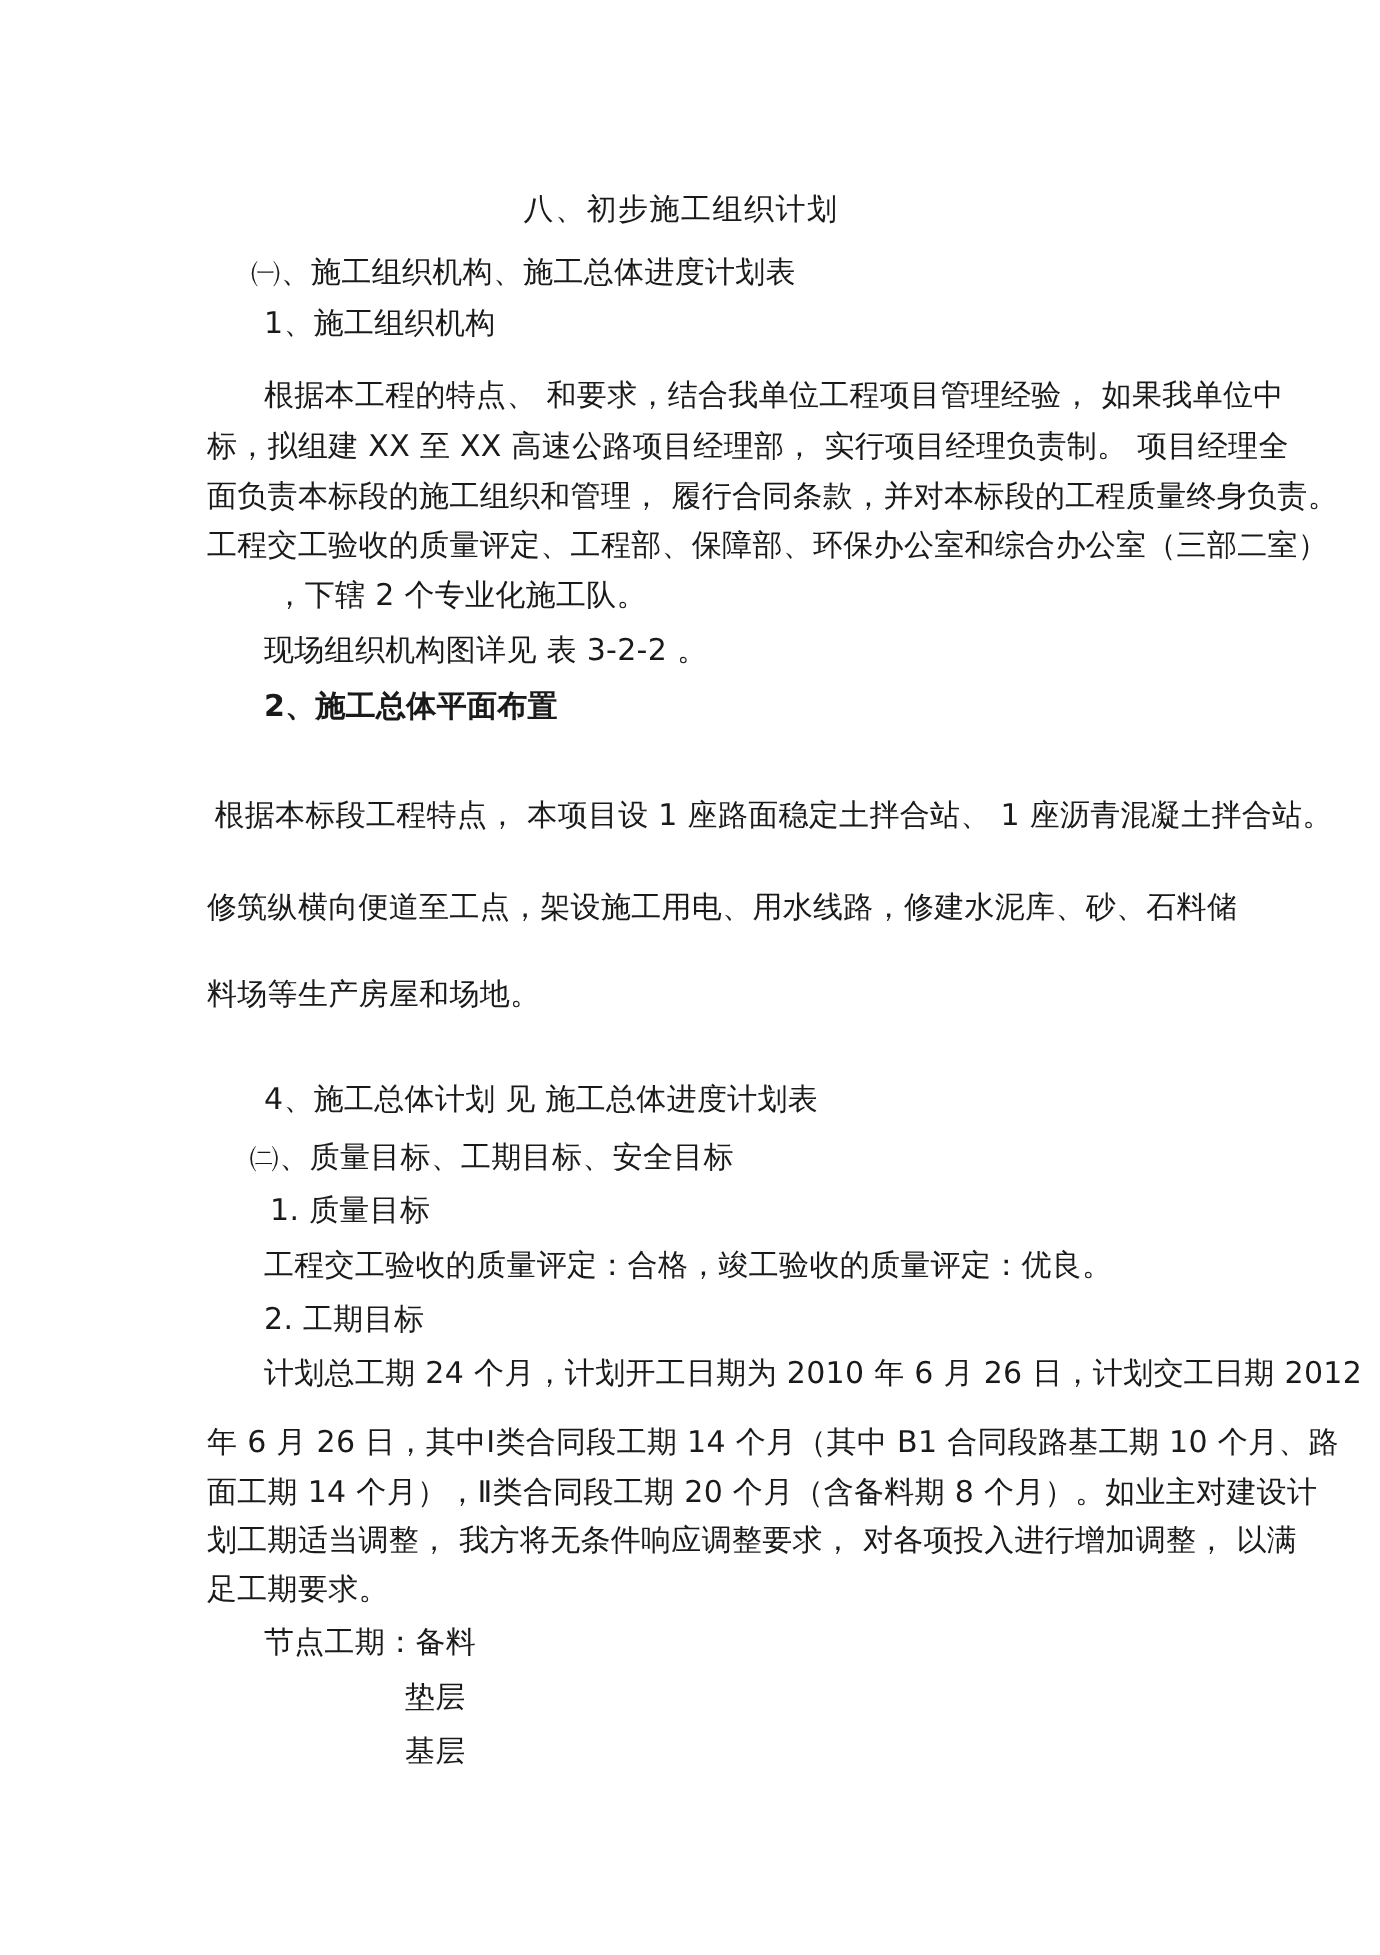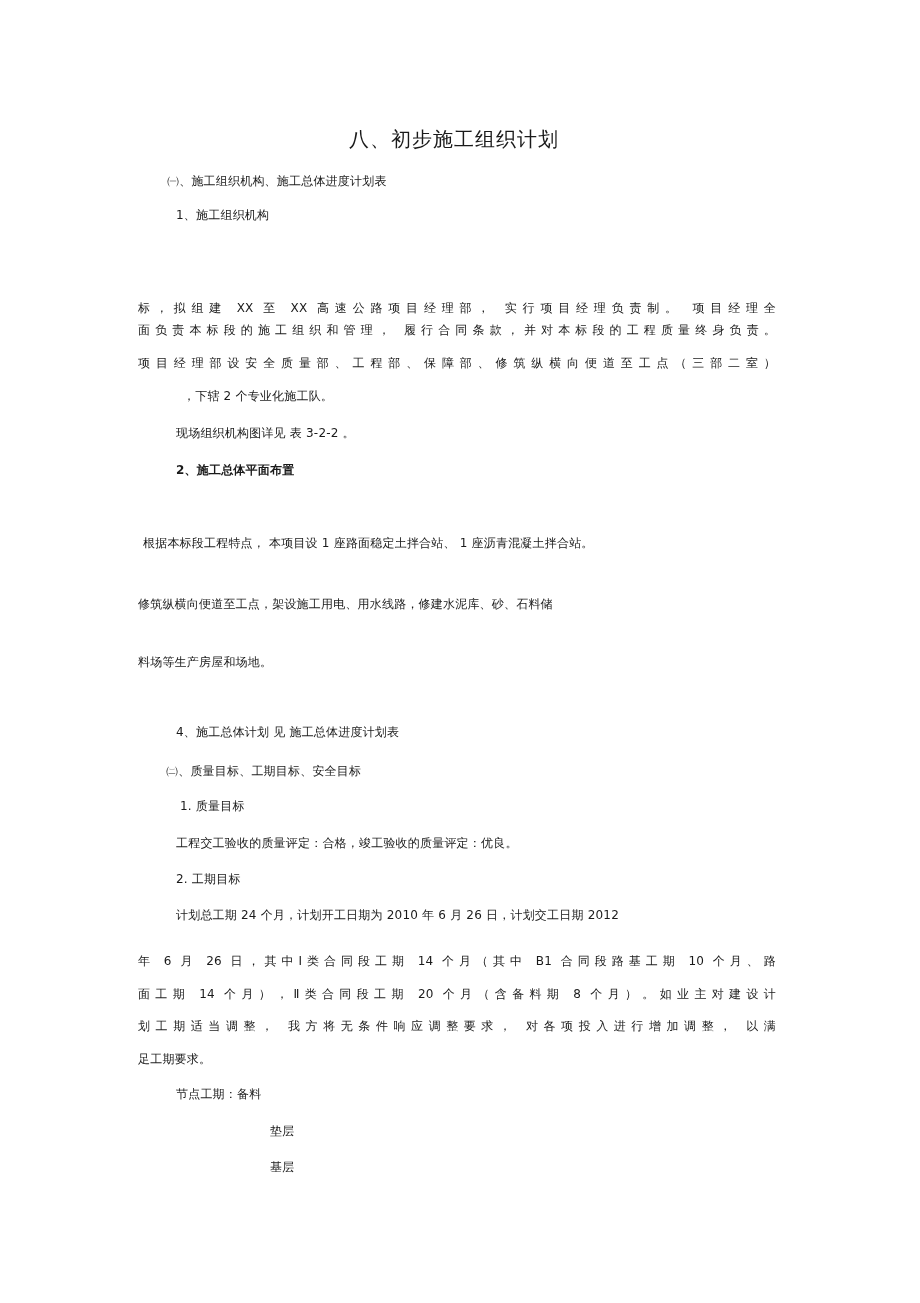--- a/index.html
+++ b/index.html
@@ -18,21 +18,21 @@
     .page {
       position: absolute;
       left: 0;
       top: 0;
       width: 920px;
       height: 1303px;
     }
     .line {
       position: absolute;
       white-space: nowrap;
-      font-size: 12px;
+      font-size: 20px;
       line-height: 20px;
       letter-spacing: 0.2px;
     }
     .title {
       font-size: 20px;
       line-height: 26px;
       left: 0;
       width: 908px;
       text-align: center;
       letter-spacing: 1px;
@@ -47,23 +47,24 @@
 <body>
 
 <div class="page">
 
   <div class="line title" style="top:126px;">八、初步施工组织计划</div>
 
   <div class="line" style="left:167px; top:171px;">㈠、施工组织机构、施工总体进度计划表</div>
 
   <div class="line" style="left:176px; top:205px;">1、施工组织机构</div>
 
-  <div class="line justify" style="left:138px; top:287px;margin-top:11px;">标，拟组建 XX 至 XX 高速公路项目经理部， 实行项目经理负责制。 项目经理全</div>
+  <div class="line" style="left:176px; top:253px;">根据本工程的特点、 和要求，结合我单位工程项目管理经验， 如果我单位中</div>
+  <div class="line justify" style="left:138px; top:287px;">标，拟组建 XX 至 XX 高速公路项目经理部， 实行项目经理负责制。 项目经理全</div>
   <div class="line justify" style="left:138px; top:320px;">面负责本标段的施工组织和管理， 履行合同条款，并对本标段的工程质量终身负责。</div>
-  <div class="line justify" style="left:138px; top:353px;">项目经理部设安全质量部、工程部、保障部、修筑纵横向便道至工点（三部二室）</div>
+  <div class="line justify" style="left:138px; top:353px;">工程交工验收的质量评定、工程部、保障部、环保办公室和综合办公室（三部二室）</div>
   <div class="line" style="left:138px; top:386px;margin-left:45px;">，下辖 2 个专业化施工队。</div>
 
   <div class="line" style="left:176px; top:423px;">现场组织机构图详见 表 3-2-2 。</div>
 
   <div class="line" style="left:176px; top:460px;font-weight:bold;">2、施工总体平面布置</div>
 
   <div class="line" style="left:143px; top:533px;">根据本标段工程特点， 本项目设 1 座路面稳定土拌合站、 1 座沥青混凝土拌合站。</div>
   <div class="line" style="left:138px; top:594px;">修筑纵横向便道至工点，架设施工用电、用水线路，修建水泥库、砂、石料储</div>
   <div class="line" style="left:138px; top:652px;">料场等生产房屋和场地。</div>
 

